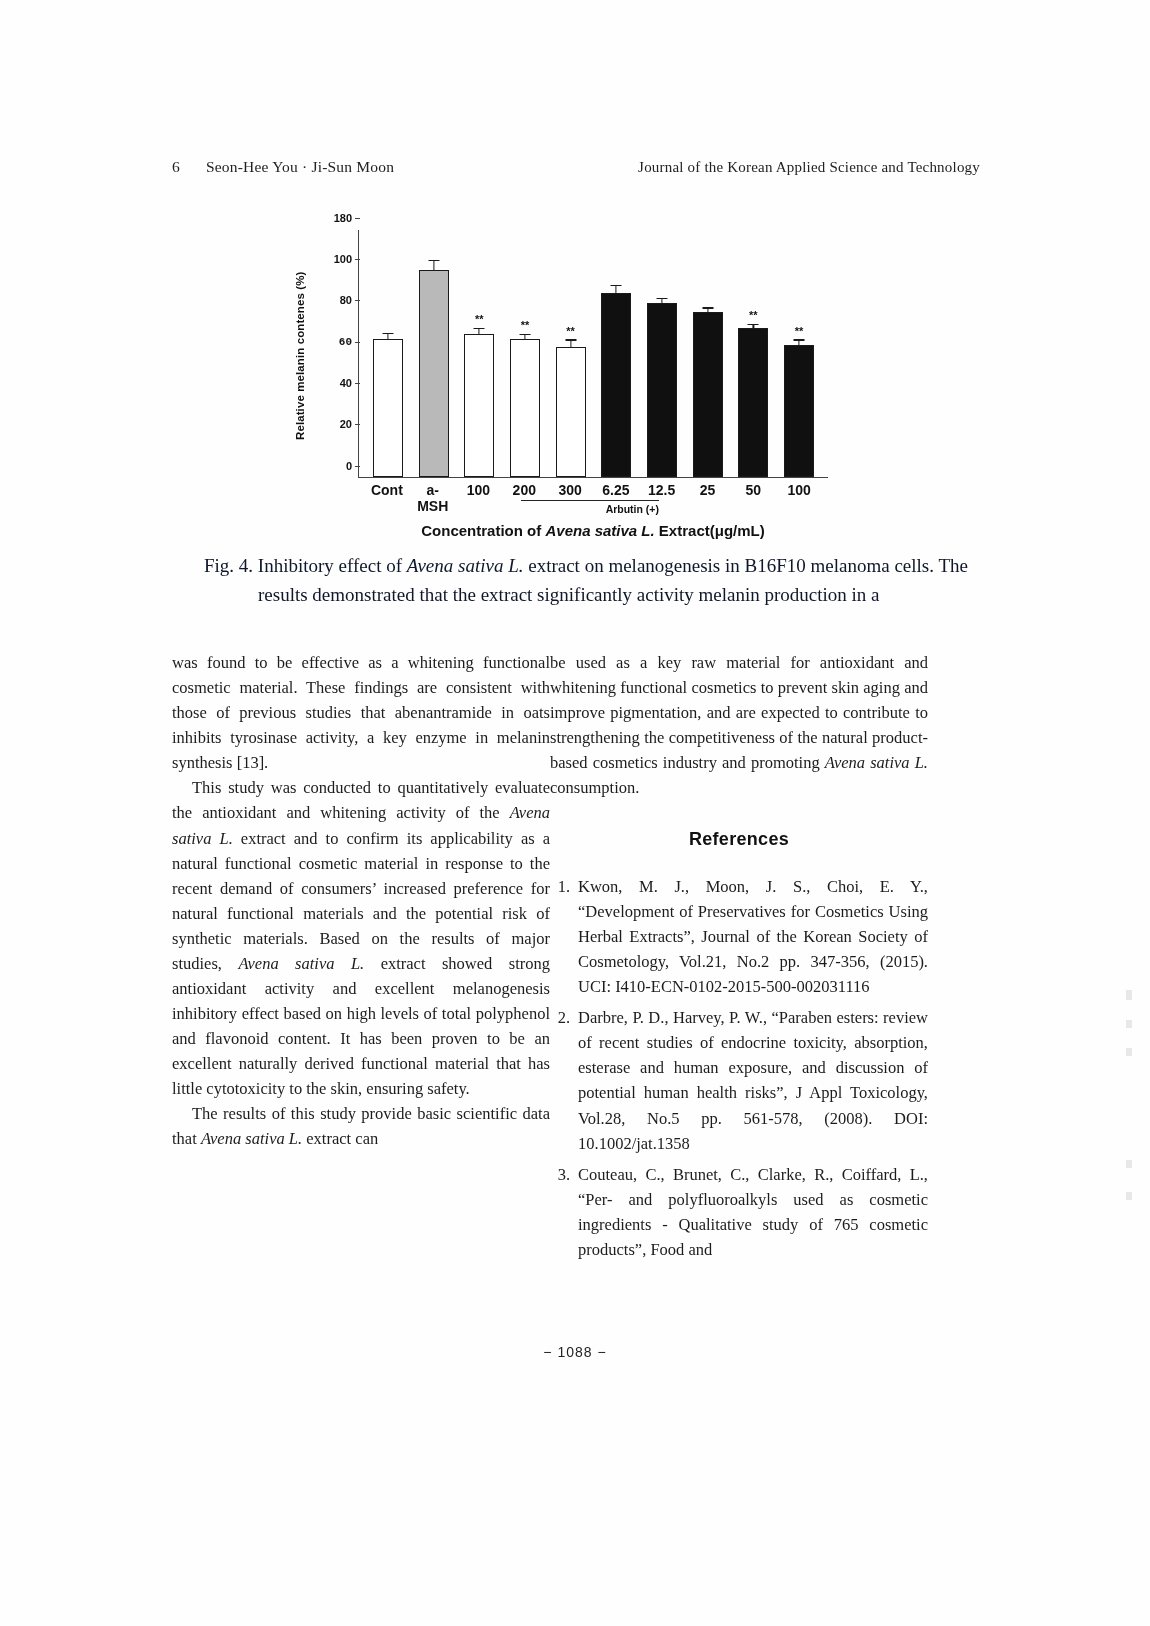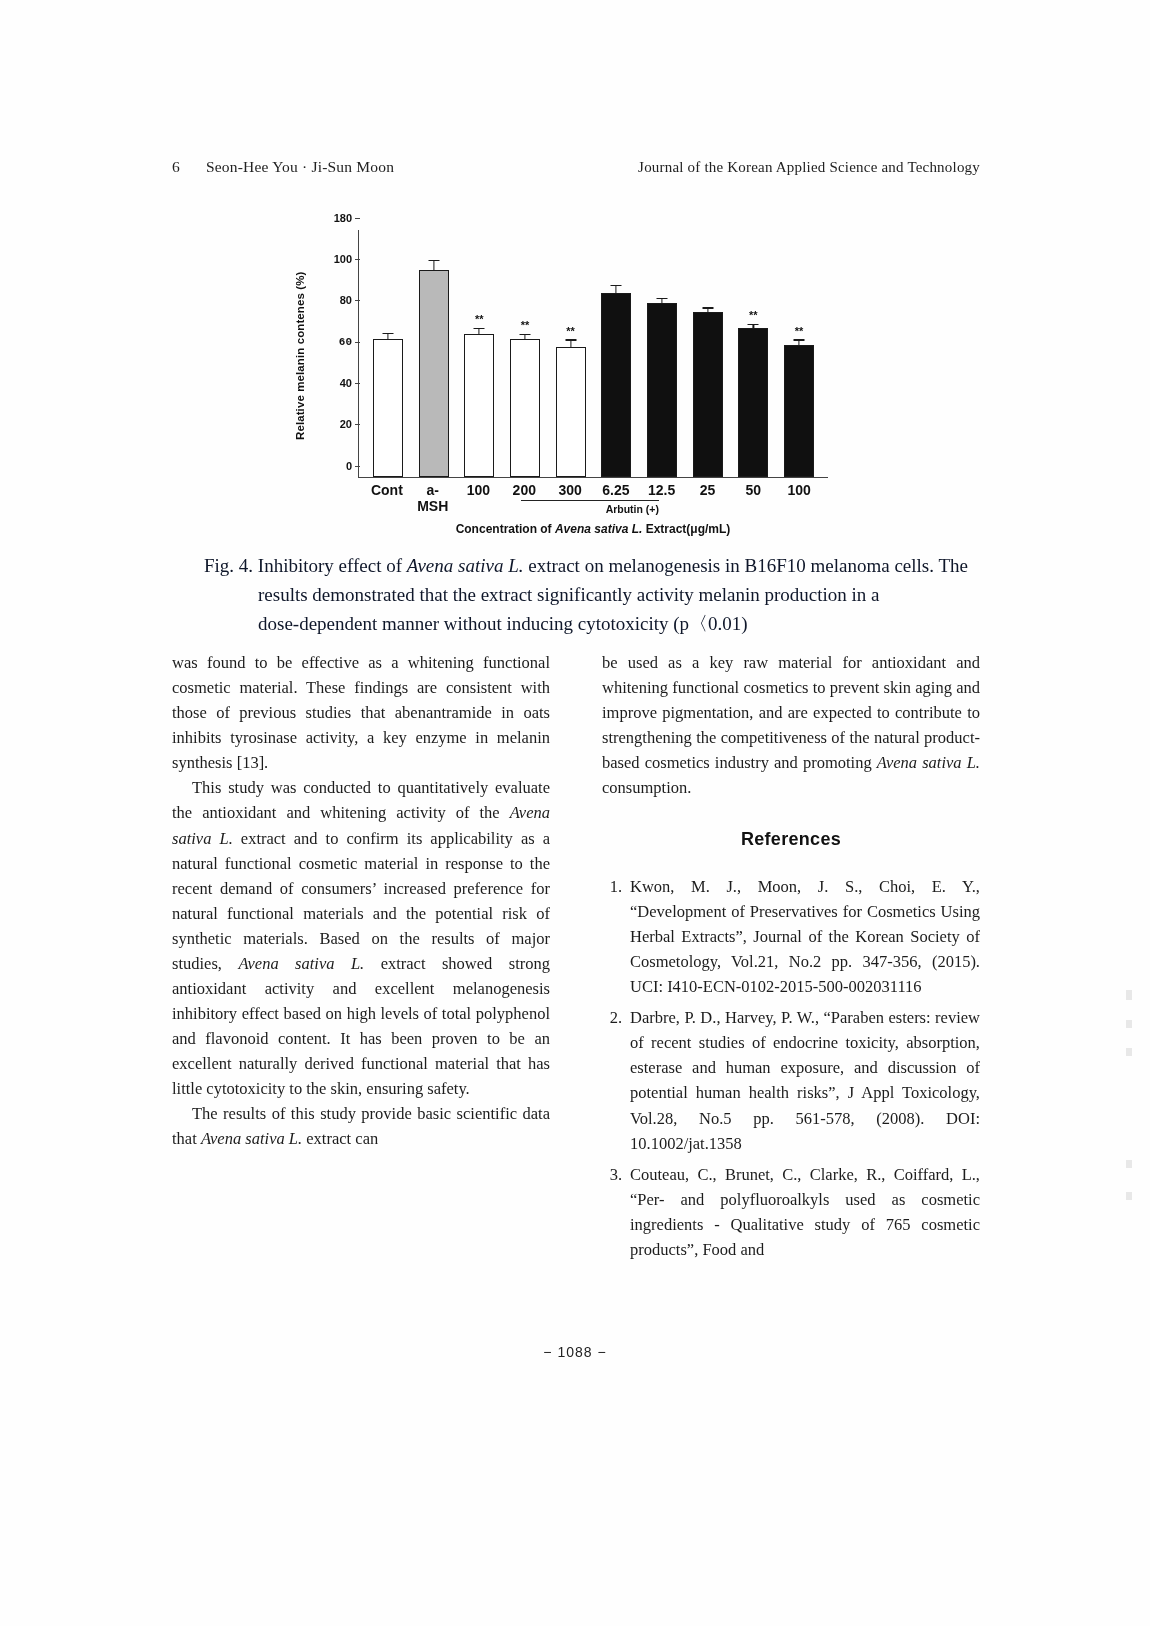--- a/index.html
+++ b/index.html
@@ -190,21 +190,21 @@
     font-weight: bold;
     color: #111;
   }
   .x-axis-title {
     position: absolute;
     left: 62px;
     top: 300px;
     width: 470px;
     text-align: center;
     font-family: "Liberation Sans", sans-serif;
-    font-size: 12px;
+    font-size: 15px;
     font-weight: bold;
     color: #111;
   }
   .x-axis-title i { font-style: italic; }
 
   .fig-caption {
     margin-top: 20px;
     font-size: 19px;
     line-height: 1.52;
     text-align: justify;
@@ -219,21 +219,20 @@
   }
   .fig-caption i { font-style: italic; }
 
   
   .cols {
     position: absolute;
     left: 172px;
     top: 650px;
     width: 808px;
     display: flex;
-    gap: 52px;
   }
   .col {
     width: 378px;
     font-size: 16.5px;
     line-height: 1.52;
     text-align: justify;
     color: #1c1c1c;
   }
   .col p {
     margin: 0 0 0 0;
@@ -401,21 +400,20 @@
       <div class="arbutin-label">Arbutin (+)</div>
       <div class="x-axis-title">
         <span id="xtitle">Concentration of <i><i>Avena sativa</i> L.</i> Extract(μg/mL)</span>
       </div>
     </div>
 
     <div class="fig-caption">
       <span class="lbl">Fig. 4.</span>
       <span id="capline1"> Inhibitory effect of <i><i>Avena sativa</i> L.</i> extract on melanogenesis in B16F10 melanoma cells. The</span>
       <span class="ind" id="capline2">results demonstrated that the extract significantly activity melanin production in a</span>
-      <span class="ind">dose-dependent manner without inducing cytotoxicity (p〈0.01)</span>
     </div>
   </div>
 
   <div class="cols">
 
     <div class="col">
       <p>was found to be effective as a whitening functional cosmetic material. These findings are consistent with those of previous studies that abenantramide in oats inhibits tyrosinase activity, a key enzyme in melanin synthesis [13].</p>
       <p class="indent" id="lp2">This study was conducted to quantitatively evaluate the antioxidant and whitening activity of the <i><i>Avena sativa</i> L.</i> extract and to confirm its applicability as a natural functional cosmetic material in response to the recent demand of consumers’ increased preference for natural functional materials and the potential risk of synthetic materials. Based on the results of major studies, <i><i>Avena sativa</i> L.</i> extract showed strong antioxidant activity and excellent melanogenesis inhibitory effect based on high levels of total polyphenol and flavonoid content. It has been proven to be an excellent naturally derived functional material that has little cytotoxicity to the skin, ensuring safety.</p>
       <p class="indent" id="lp3">The results of this study provide basic scientific data that <i><i>Avena sativa</i> L.</i> extract can</p>
     </div>

